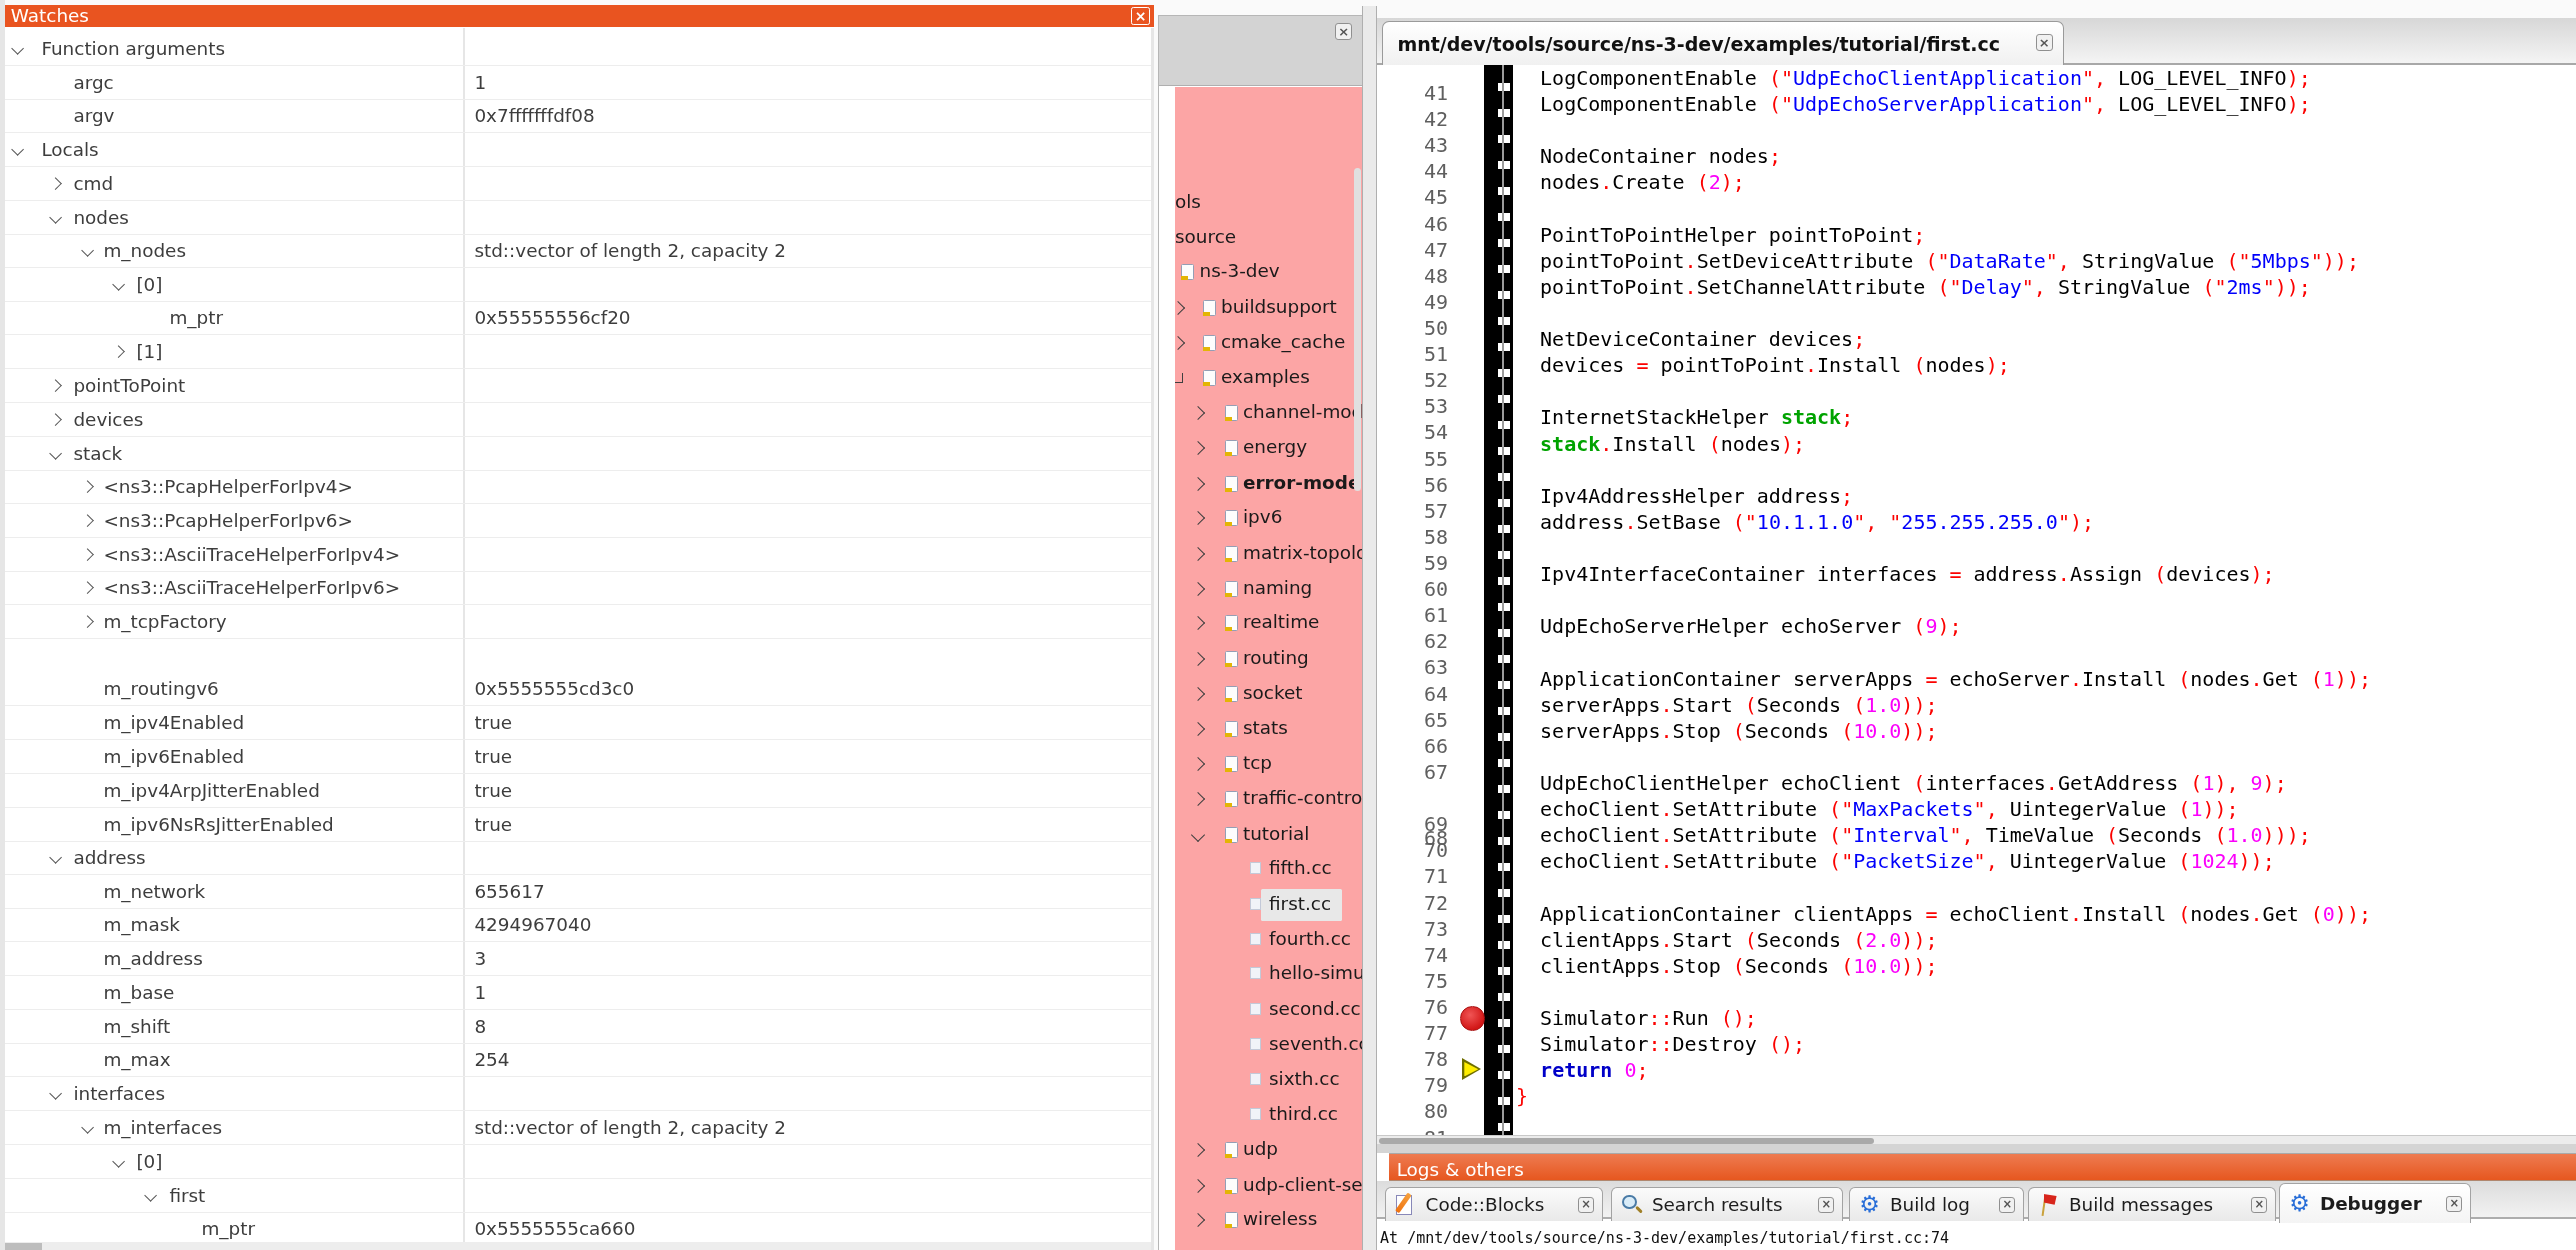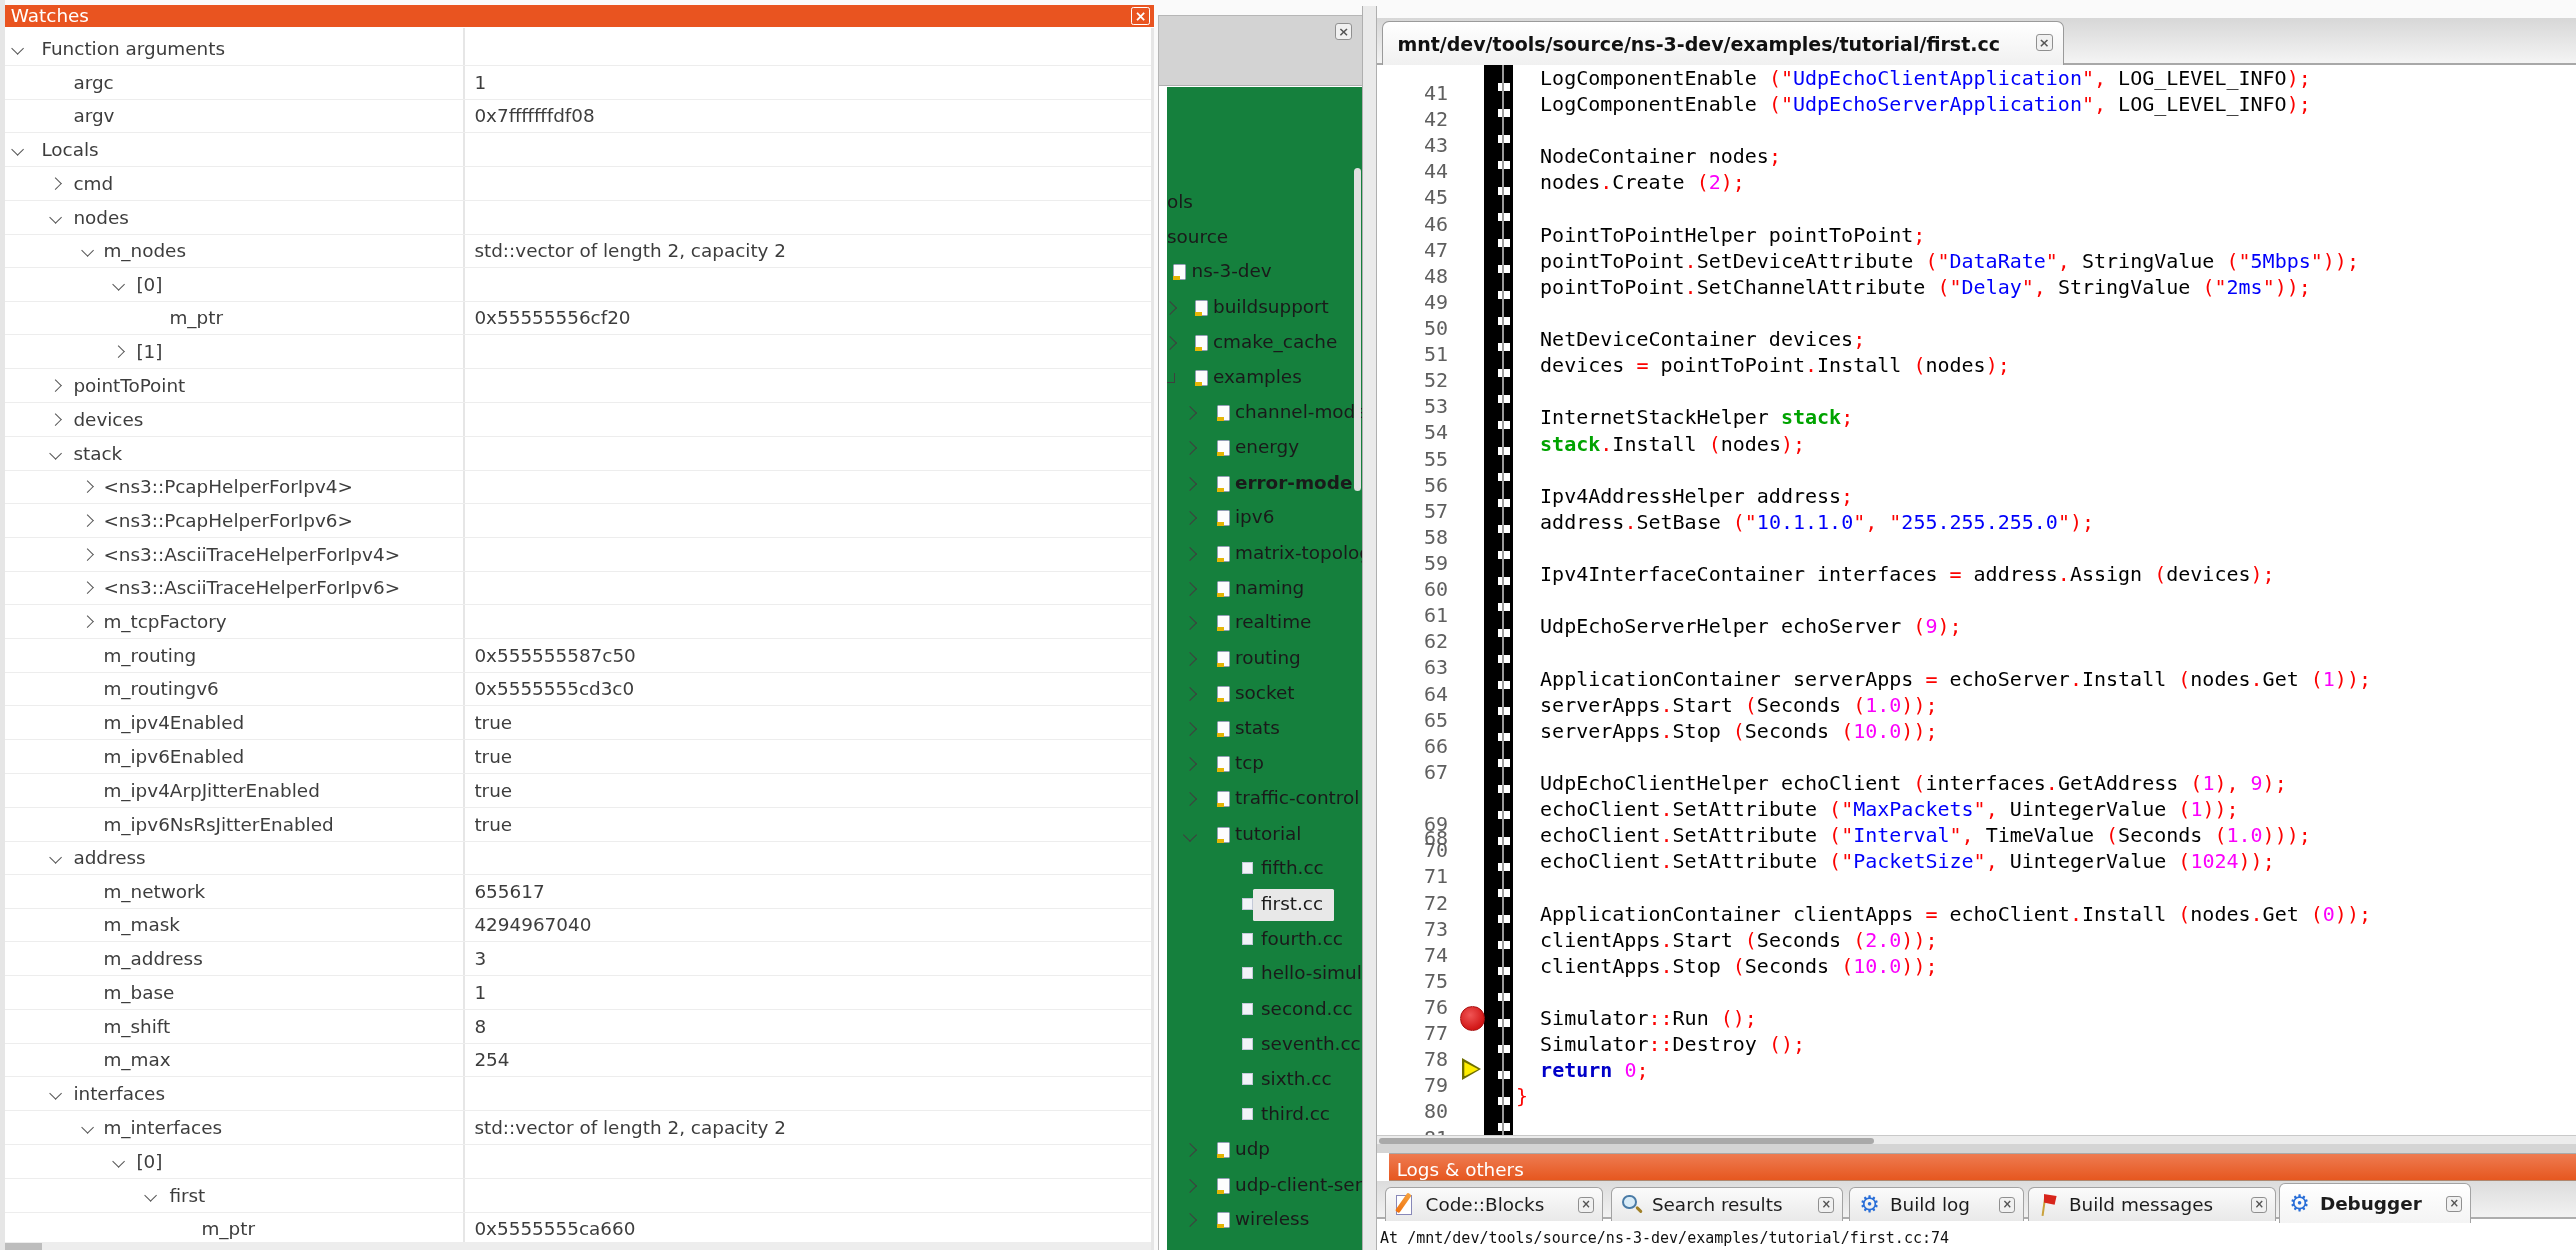--- a/index.html
+++ b/index.html
@@ -1,21 +1,21 @@
 <!DOCTYPE html>
 <html style="font-size:12.3px"><head>
 <meta charset="utf-8">
 <style>
   html,body{margin:0;padding:0;}
   body{width:2576px;height:1250px;overflow:hidden;background:#fafafa;font-family:"DejaVu Sans",sans-serif;}
   #stage{position:absolute;inset:0;}
   
   #tree-panel{position:absolute;left:1158px;top:15.4px;width:204px;height:1235px;background:#ffffff;border-left:1.5px solid #b6b6b6;border-top:1.5px solid #b6b6b6;}
   #tree-header{position:absolute;left:0;top:0;width:100%;height:69px;background:#d3d3d3;border-bottom:1.5px solid #afafaf;}
-  #tree-body{position:absolute;left:8px;top:71px;width:100%;height:1164px;overflow:hidden;background:#15803d;}
+  #tree-body{position:absolute;left:16px;top:71px;width:100%;height:1164px;overflow:hidden;background:#fca5a5;}
   .xbox{display:inline-flex;align-items:center;justify-content:center;width:17px;height:17px;border:1.5px solid #8f8f8f;border-radius:3.1px;background:#f1f1f1;color:#555;font-size:13px;font-weight:bold;line-height:1;box-sizing:border-box;}
   #tree-close{position:absolute;right:10.8px;top:7px;}
   .trow{position:absolute;display:flex;align-items:center;height:35px;white-space:nowrap;}
   .trow .lbl{font-size:18.4px;color:#1a1a1a;}
   .chev{width:10px;height:10px;border-right:1.9px solid #3f3f3f;border-bottom:1.9px solid #3f3f3f;display:inline-block;box-sizing:border-box;}
   .chev.col{transform:rotate(-45deg);}
   .chev.exp{transform:rotate(45deg);}
   .chev.diag{transform:rotate(0deg);}
   .ficon{display:inline-block;width:13px;height:15.4px;background:#fdfdfd;border:1.5px solid #949eb5;border-radius:1.5px;box-sizing:border-box;position:relative;}
   .ficon::after{content:"";position:absolute;left:-0.8px;bottom:-0.8px;width:7px;height:3.8px;background:#e3b505;}
@@ -469,24 +469,20 @@
           <span class="wname" style="left: 98px;">&lt;ns3::AsciiTraceHelperForIpv4&gt;</span>
         </div>
         <div class="wrow" style="top: 543px;">
           <span class="wchev col" style="left: 78px;"></span>
           <span class="wname" style="left: 98px;">&lt;ns3::AsciiTraceHelperForIpv6&gt;</span>
         </div>
         <div class="wrow" style="top: 577px;">
           <span class="wchev col" style="left: 78px;"></span>
           <span class="wname" style="left: 98px;">m_tcpFactory</span>
         </div>
-        <div class="wrow" style="top: 611px;">
-          <span class="wname" style="left: 98px;">m_routing</span>
-          <span class="wval">0x555555587c50</span>
-        </div>
         <div class="wrow" style="top: 644px;">
           <span class="wname" style="left: 98px;">m_routingv6</span>
           <span class="wval">0x5555555cd3c0</span>
         </div>
         <div class="wrow" style="top: 678px;">
           <span class="wname" style="left: 98px;">m_ipv4Enabled</span>
           <span class="wval">true</span>
         </div>
         <div class="wrow" style="top: 712px;">
           <span class="wname" style="left: 98px;">m_ipv6Enabled</span>

